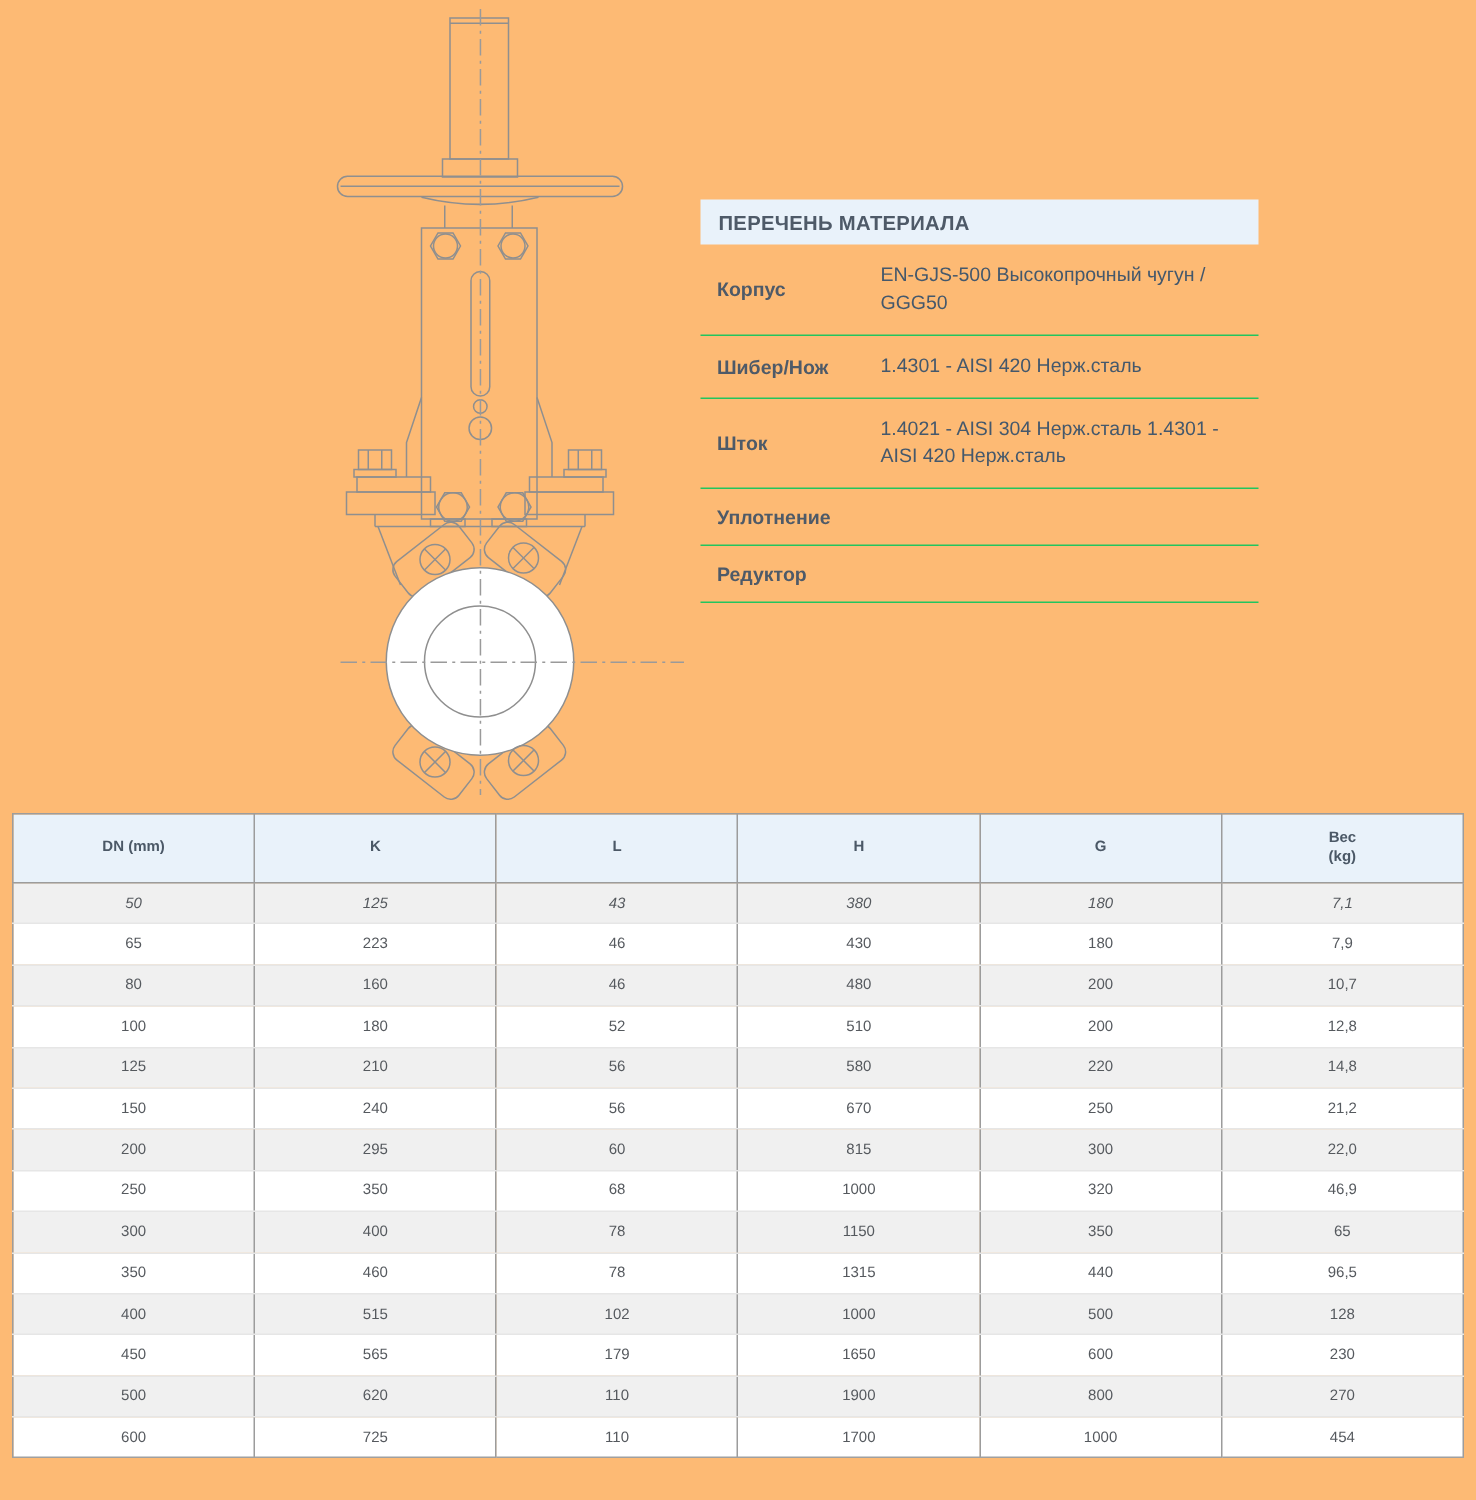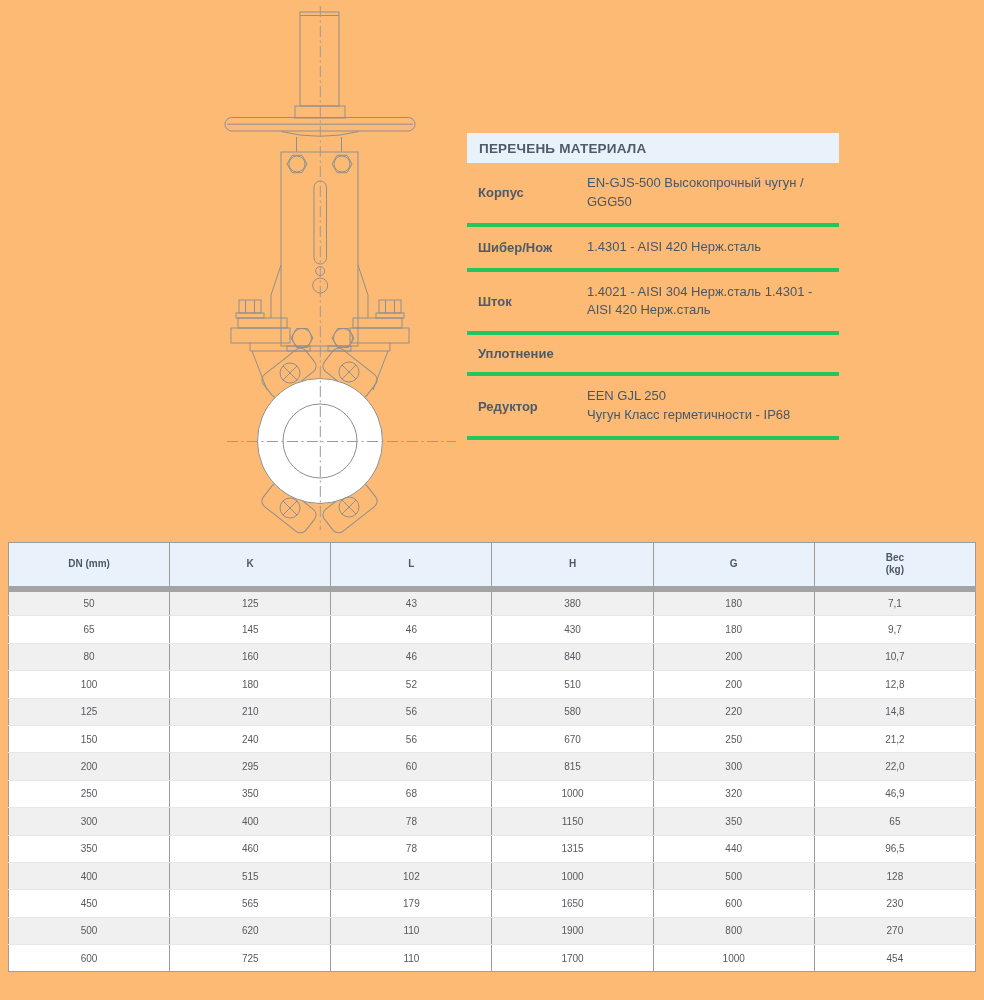--- a/index.html
+++ b/index.html
@@ -31,21 +31,21 @@
     background: #e9f2fa;
     color: #4e5a68;
     font-weight: bold;
     font-size: 13.5px;
     padding: 8px 12px 7px 12px;
     letter-spacing: 0.2px;
   }
   .mat-row {
     display: flex;
     align-items: center;
-    border-bottom: 4px solid #22c55e;
+    border-bottom: 1px solid #22c55e;
     padding: 11px 0 11px 11px;
   }
   .mat-label {
     width: 109px;
     flex: 0 0 109px;
     font-weight: bold;
     color: #4e5a68;
     align-self: center;
   }
   .mat-value {
@@ -84,21 +84,21 @@
     text-align: center;
     vertical-align: middle;
     color: #55595e;
     border-left: 1px solid #9c9c9c;
     border-right: 1px solid #9c9c9c;
     border-top: 1px solid #e6e6e6;
     border-bottom: 1px solid #e6e6e6;
   }
   table.dims tbody tr:nth-child(odd) { background: #f0f0f0; }
   table.dims tbody tr:nth-child(even) { background: #ffffff; }
-  table.dims tbody tr:first-child td { border-top: 6px solid #a3a3a3; }
+  table.dims tbody tr:first-child td { border-top: 1px solid #a3a3a3; font-style: italic; }
   table.dims tbody tr:last-child td { border-bottom: 1px solid #a0a0a0; }
 </style>
 </head>
 <body>
 
 <div id="page">
 
   <div id="drawing-wrap">
     <svg viewBox="0 0 470 540" width="470" height="540" xmlns="http://www.w3.org/2000/svg">
       <g stroke="#8f8f8f" stroke-width="1" fill="none">
@@ -234,22 +234,20 @@
         </div>
         <div class="mat-row">
           <div class="mat-label">Шток</div>
           <div class="mat-value">1.4021 - AISI 304 Нерж.сталь 1.4301 - AISI 420 Нерж.сталь</div>
         </div>
         <div class="mat-row">
           <div class="mat-label">Уплотнение</div>
         </div>
         <div class="mat-row">
           <div class="mat-label">Редуктор</div>
-          <div class="mat-value">EEN GJL 250
-Чугун Класс герметичности - IP68</div>
         </div>
       </div>
   </div>
 
   <div id="dim-table-wrap">
     <table class="dims">
       <thead>
         <tr id="dim-head-row">
             <th>DN (mm)</th>
             <th>K</th>
@@ -264,31 +262,31 @@
           <tr>
             <td>50</td>
             <td>125</td>
             <td>43</td>
             <td>380</td>
             <td>180</td>
             <td>7,1</td>
           </tr>
           <tr>
             <td>65</td>
-            <td>145</td>
+            <td>223</td>
             <td>46</td>
             <td>430</td>
             <td>180</td>
-            <td>9,7</td>
+            <td>7,9</td>
           </tr>
           <tr>
             <td>80</td>
             <td>160</td>
             <td>46</td>
-            <td>840</td>
+            <td>480</td>
             <td>200</td>
             <td>10,7</td>
           </tr>
           <tr>
             <td>100</td>
             <td>180</td>
             <td>52</td>
             <td>510</td>
             <td>200</td>
             <td>12,8</td>

